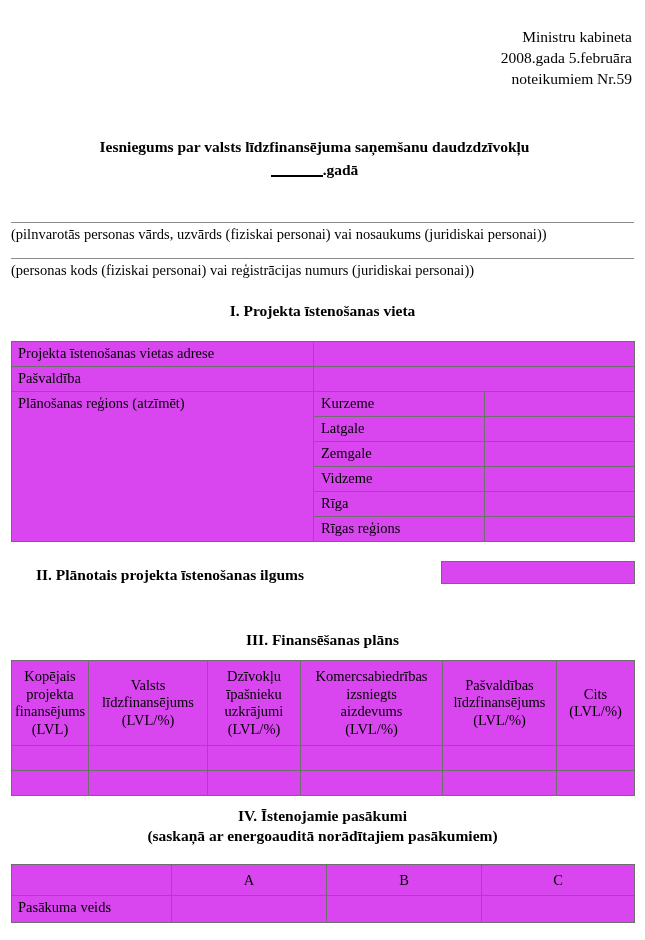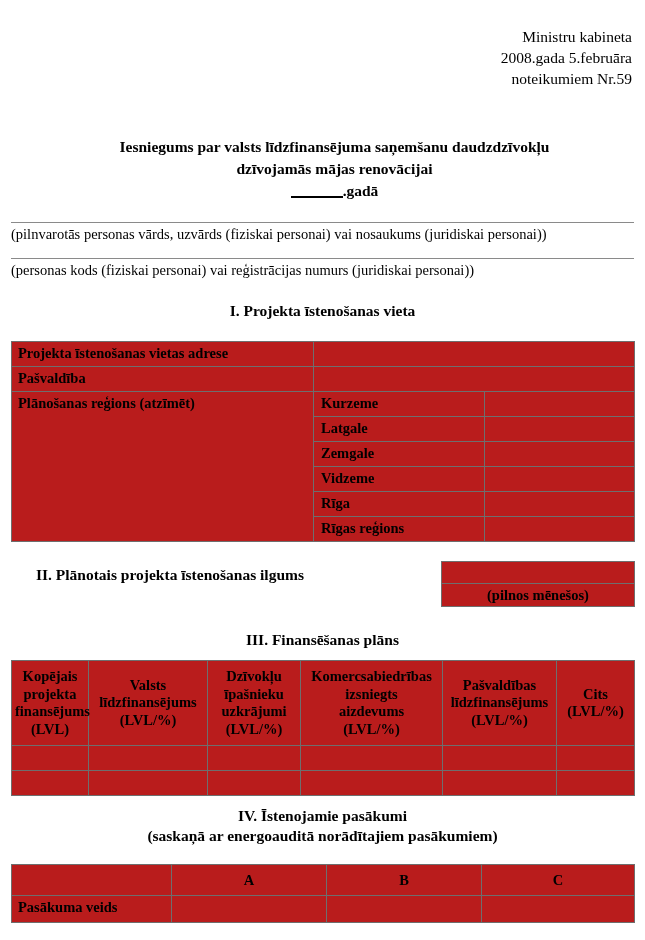--- a/index.html
+++ b/index.html
@@ -30,21 +30,21 @@
     text-align: right;
     font-size: 15.5px;
     line-height: 21px;
   }
   .doc-header div { white-space: nowrap; }
 
   
   .main-title {
     position: absolute;
     top: 136px;
-    left: 60px;
+    left: 40px;
     width: 549px;
     text-align: center;
     font-weight: bold;
     font-size: 15.5px;
     line-height: 21.5px;
   }
   .year-line {
     display: block;
     margin-top: 1px;
   }
@@ -85,24 +85,24 @@
   
   table.grid {
     position: absolute;
     border-collapse: collapse;
     font-size: 14.5px;
     table-layout: fixed;
   }
   table.grid td, table.grid th {
     border: 1px solid #6e6e6e;
     padding: 2px 5px;
-    font-weight: bold;
+    font-weight: normal;
     vertical-align: top;
     line-height: 18px;
-    background: #b91c1c;
+    background: #d946ef;
   }
 
   
   #table-location { top: 341px; left: 11px; width: 623px; }
   #table-location td { height: 20px; }
   #table-location td.label-cell { padding-left: 6px; }
   #table-location td.region-name { padding-left: 7px; }
   #table-location td.region-mark { }
   #table-location td.span-cell { }
 
@@ -140,21 +140,20 @@
 <div class="page">
 
   <div class="doc-header">
     <div>Ministru kabineta</div>
     <div>2008.gada 5.februāra</div>
     <div>noteikumiem Nr.59</div>
   </div>
 
   <div class="main-title">
     <div>Iesniegums par valsts līdzfinansējuma saņemšanu daudzdzīvokļu</div>
-    <div>dzīvojamās mājas renovācijai</div>
     <div class="year-line"><span class="blank-underline"></span><span>.gadā</span></div>
   </div>
 
   <div class="rule" style="top:222px;"></div>
   <div class="caption" style="top:225px;">(pilnvarotās personas vārds, uzvārds (fiziskai personai) vai nosaukums (juridiskai personai))</div>
 
   <div class="rule" style="top:258px;"></div>
   <div class="caption" style="top:261px;">(personas kods (fiziskai personai) vai reģistrācijas numurs (juridiskai personai))</div>
 
   <div class="section-heading" style="top:301px; left:11px; width:623px;">I. Projekta īstenošanas vieta</div>
@@ -204,23 +203,20 @@
 
   <div class="section-heading" style="top:565px; left:36px; width:360px; text-align:left;">II. Plānotais projekta īstenošanas ilgums</div>
 
   <table class="grid" id="table-duration">
     <colgroup>
         <col style="width:193px;">
       </colgroup>
     <tbody>
       <tr>
         <td class="value-cell"></td>
-      </tr>
-      <tr>
-        <td>(pilnos mēnešos)</td>
       </tr>
     </tbody>
   </table>
 
   <div class="section-heading" style="top:630px; left:11px; width:623px;">III. Finansēšanas plāns</div>
 
   <table class="grid" id="table-finance">
     <colgroup>
       <col style="width:77px;">
       <col style="width:119px;">

